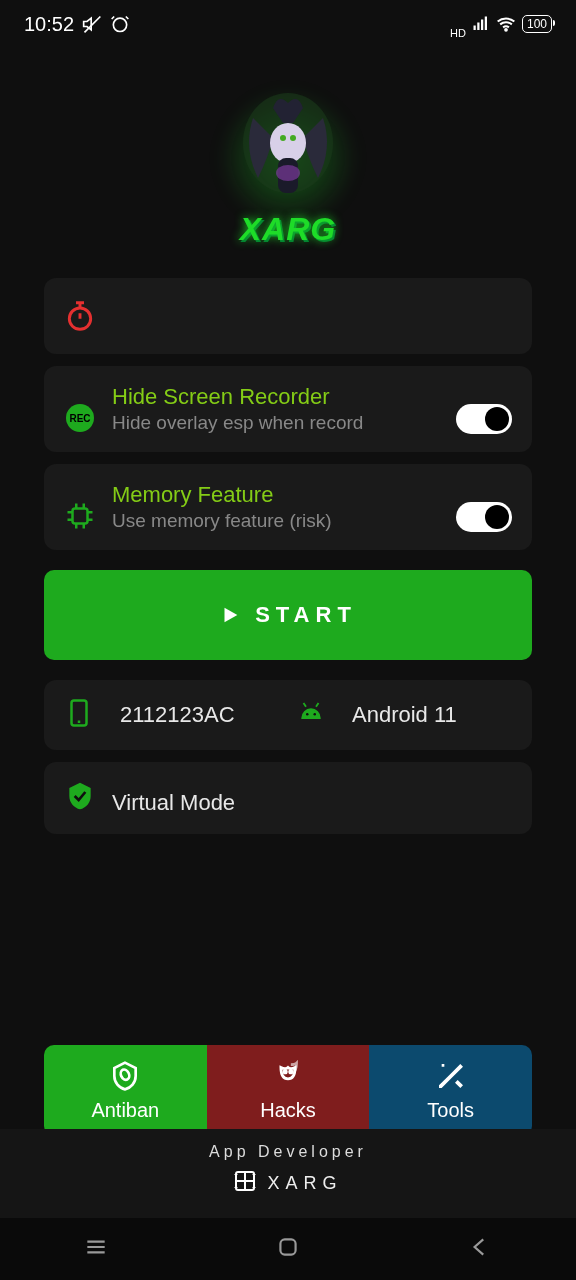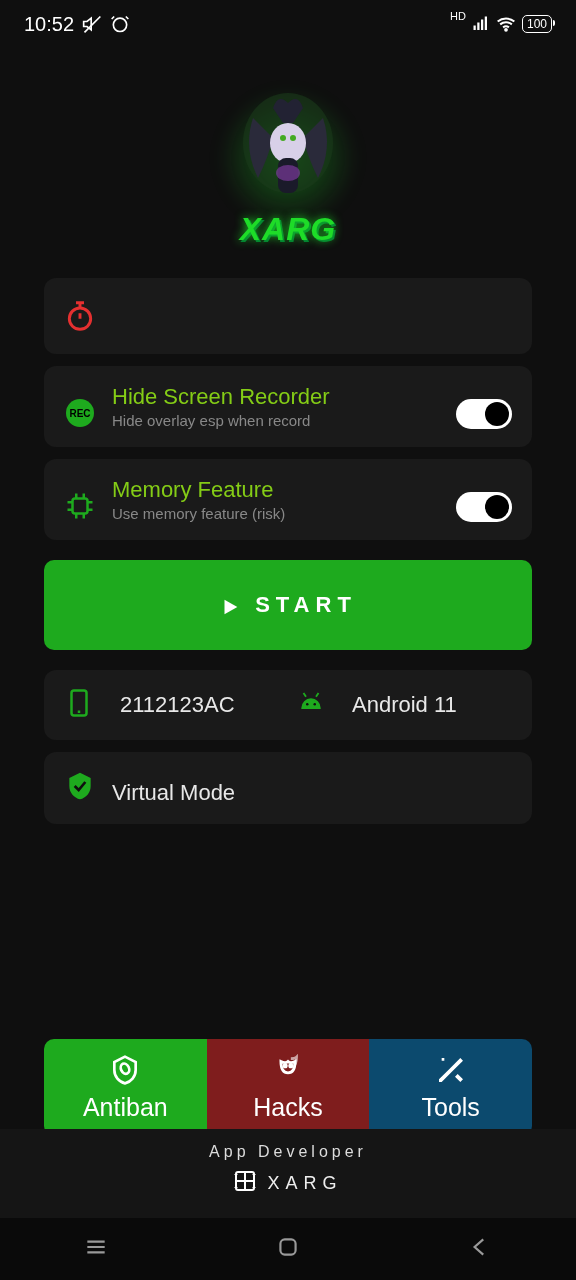--- a/index.html
+++ b/index.html
@@ -80,21 +80,21 @@
 .card-icon {
   width: 32px;
   height: 32px;
   flex-shrink: 0;
   display: flex;
   align-items: center;
   justify-content: center;
 }
 .card-body { flex: 1; }
 .card-title { font-size: 22px; font-weight: 400; color: #84cc16; }
-.card-sub { font-size: 15px; color: #888; margin-top: 2px; }
+.card-sub { font-size: 19px; color: #888; margin-top: 2px; }
 
 .toggle {
   width: 56px;
   height: 30px;
   background: #fff;
   border-radius: 30px;
   position: relative;
   flex-shrink: 0;
 }
 .toggle-knob {
@@ -112,21 +112,21 @@
   display: flex;
   gap: 16px;
   margin: 20px 0;
 }
 .btn {
   flex: 1;
   background: #1eaa1e;
   border-radius: 10px;
   padding: 32px 0;
   display: flex;
-  align-items: flex-end;
+  align-items: center;
   justify-content: center;
   gap: 14px;
   font-size: 22px;
   font-weight: 600;
   letter-spacing: 6px;
   color: #fff;
 }
 .btn-icon { display: flex; }
 
 
@@ -153,21 +153,21 @@
   overflow: hidden;
 }
 .tab {
   flex: 1;
   display: flex;
   flex-direction: column;
   align-items: center;
   justify-content: center;
   gap: 6px;
   padding: 14px 0;
-  font-size: 25px;
+  font-size: 20px;
   color: #fff;
 }
 .tab-1 { background: #1eaa1e; }
 .tab-2 { background: #7f1d1d; }
 .tab-3 { background: #0c4a6e; }
 .tab-icon { height: 34px; display: flex; align-items: center; }
 
 
 .footer {
   position: absolute;
@@ -220,21 +220,21 @@
       </svg>
     </span>
     <span class="status-icon">
       <svg width="20" height="20" viewBox="0 0 24 24" fill="none" stroke="#fff" stroke-width="2">
         <circle cx="12" cy="13" r="8"></circle>
           <path d="M5 3 2 6M22 6l-3-3"></path>
       </svg>
     </span>
   </div>
   <div class="status-right">
-    <span style="font-size:11px;align-self:flex-start;margin-top:2px">HD</span>
+    <span style="font-size:11px;align-self:flex-start;margin-top:19px">HD</span>
     <span class="status-icon">
       <svg width="18" height="18" viewBox="0 0 24 24" fill="#fff">
         <rect x="2" y="14" width="3" height="6"></rect>
           <rect x="7" y="10" width="3" height="10"></rect>
         <rect x="12" y="6" width="3" height="14"></rect>
           <rect x="17" y="2" width="3" height="18"></rect>
       </svg>
     </span>
     <span class="status-icon">
       <svg width="20" height="20" viewBox="0 0 24 24" fill="none" stroke="#fff" stroke-width="2.5">

